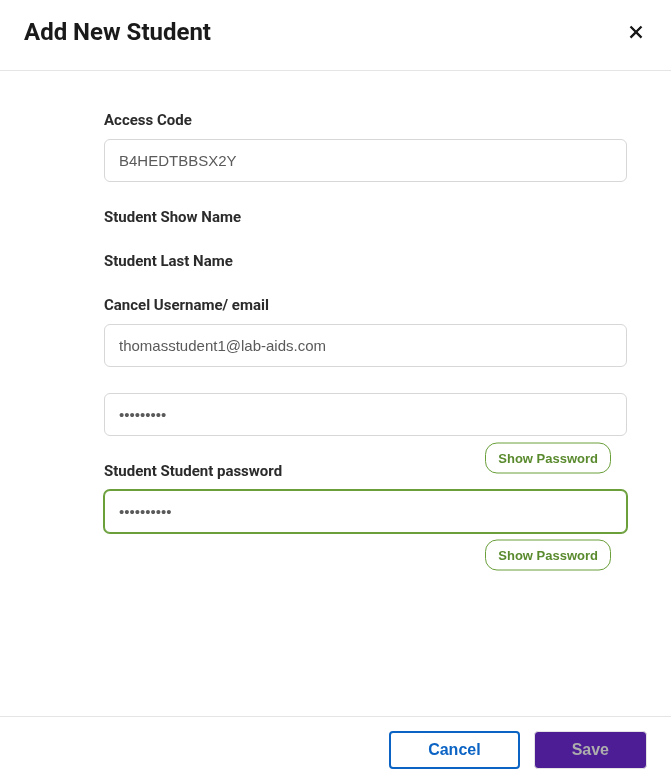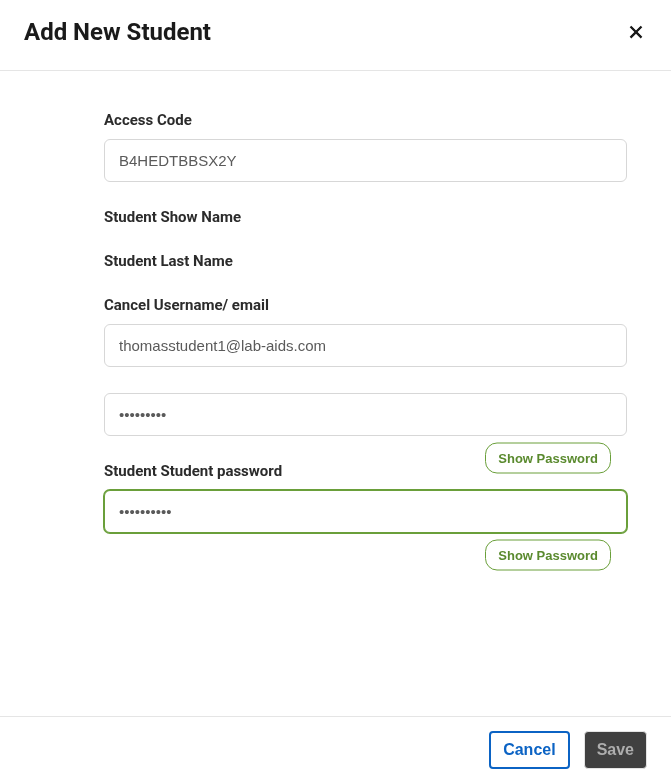--- a/index.html
+++ b/index.html
@@ -92,36 +92,36 @@
     }
     .dialog-footer {
       border-top: 1px solid #e5e5e5;
       padding: 14px 24px;
       display: flex;
       justify-content: flex-end;
       gap: 14px;
     }
     .btn {
       height: 38px;
-      padding: 0 12px;
+      padding: 0 37px;
       border-radius: 4px;
       font-size: 16px;
       font-weight: 700;
       cursor: pointer;
       display: inline-flex;
       align-items: center;
       justify-content: center;
     }
     .btn-cancel {
       background: #fff;
       border: 2px solid #0b63c4;
       color: #0b63c4;
     }
     .btn-save {
-      background: #404040;
+      background: #4c1d95;
       border: 1px solid #e4e4e4;
       color: #adadad;
       cursor: not-allowed;
     }
   </style>
 </head>
 <body>
 
 <div class="dialog">
 

